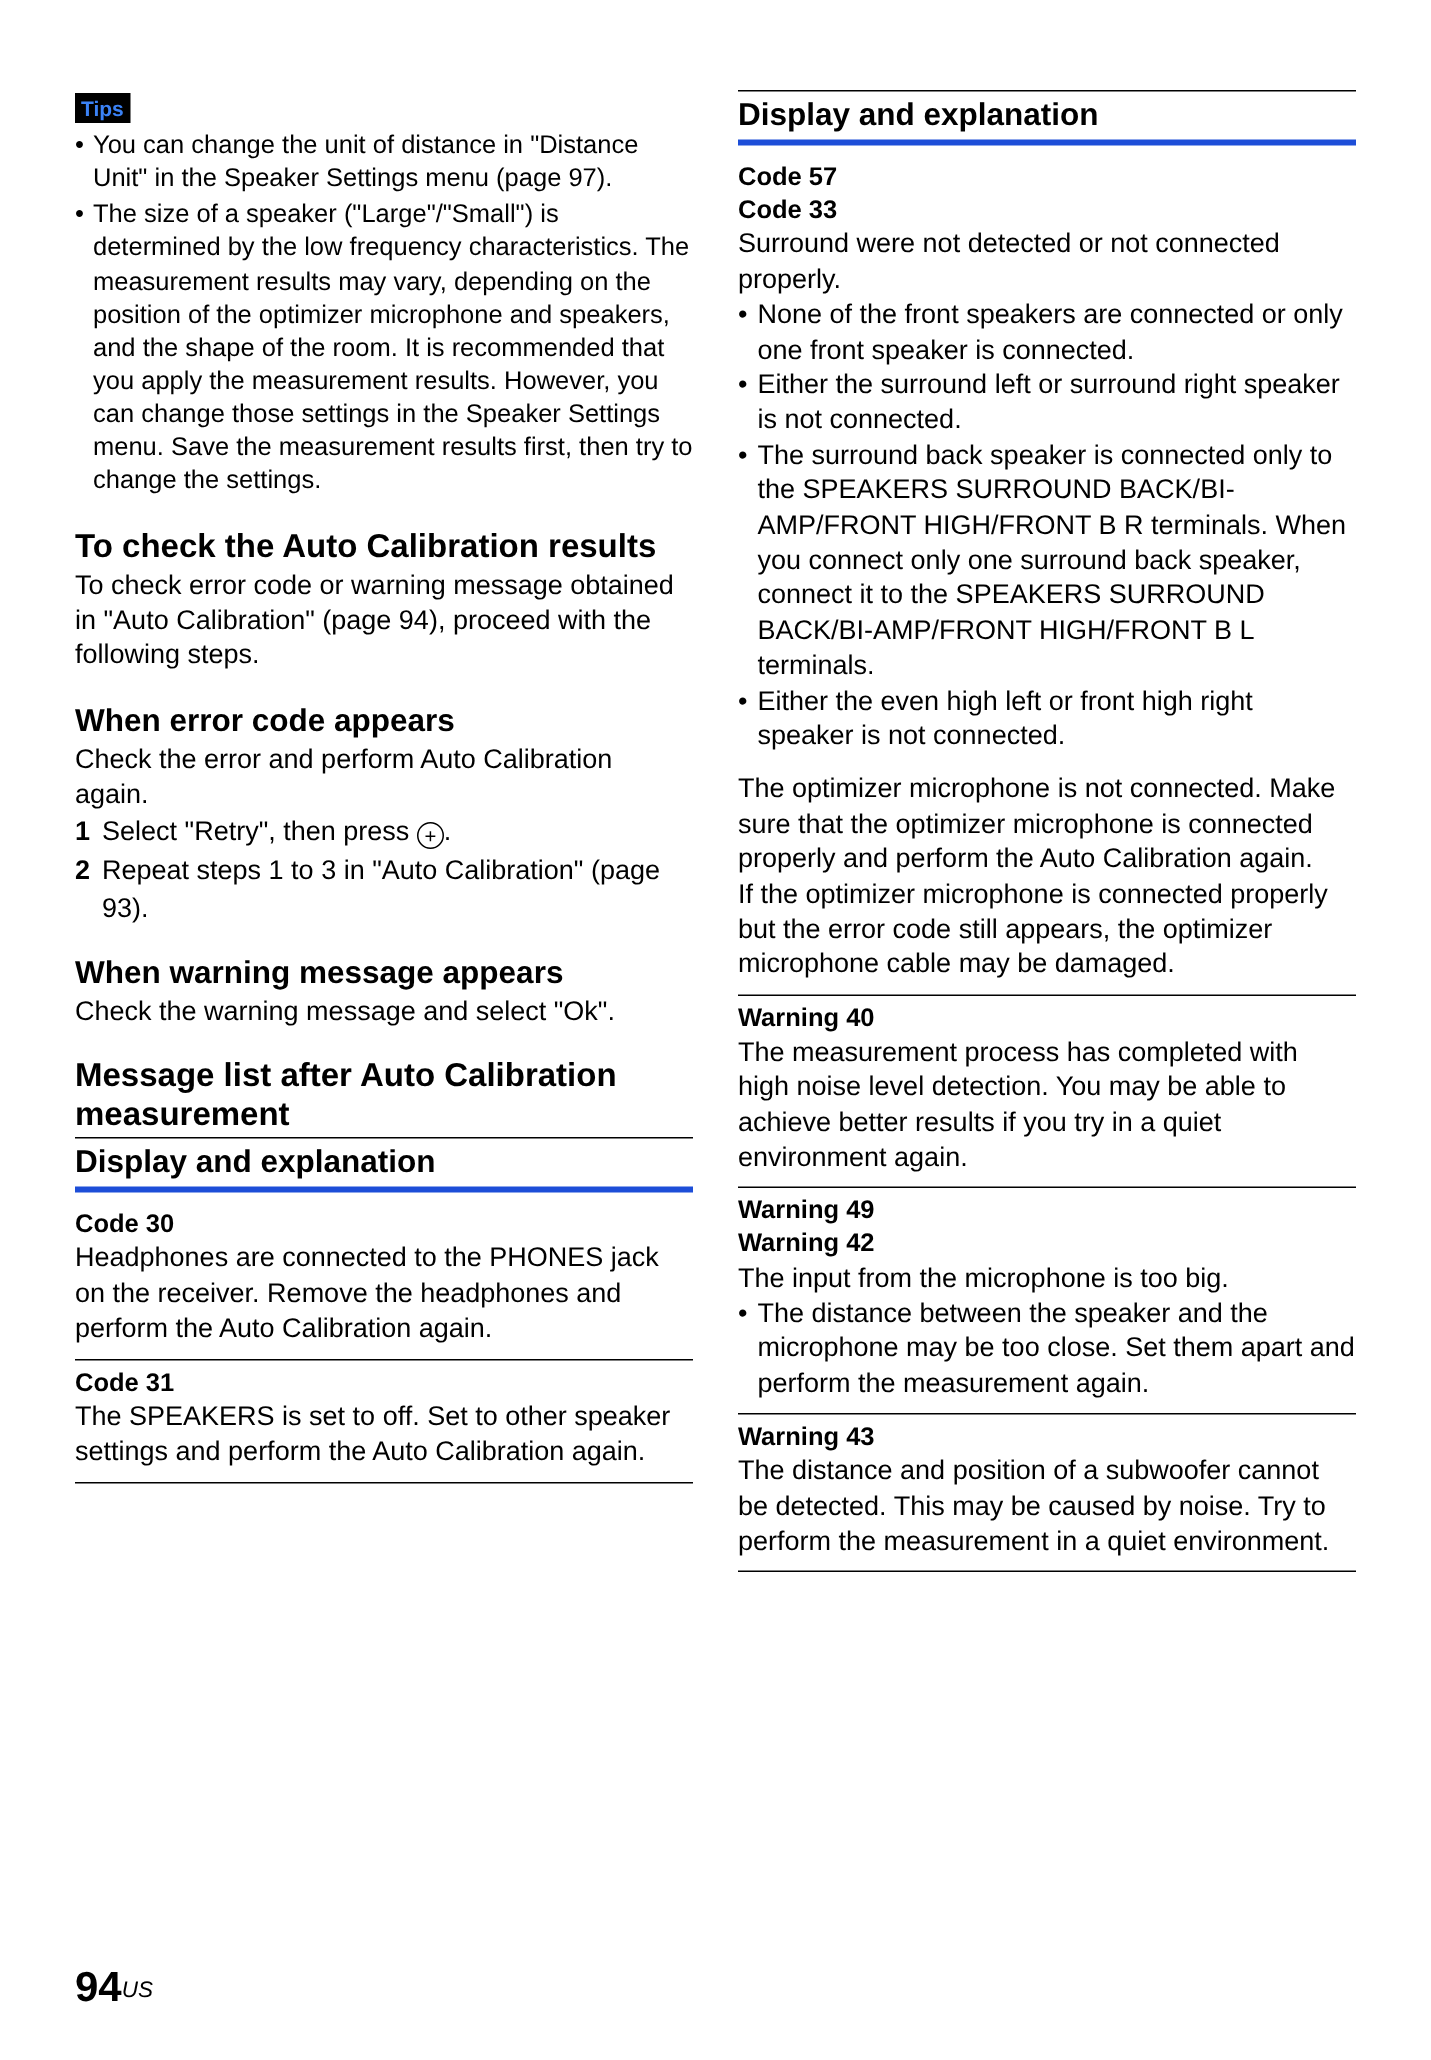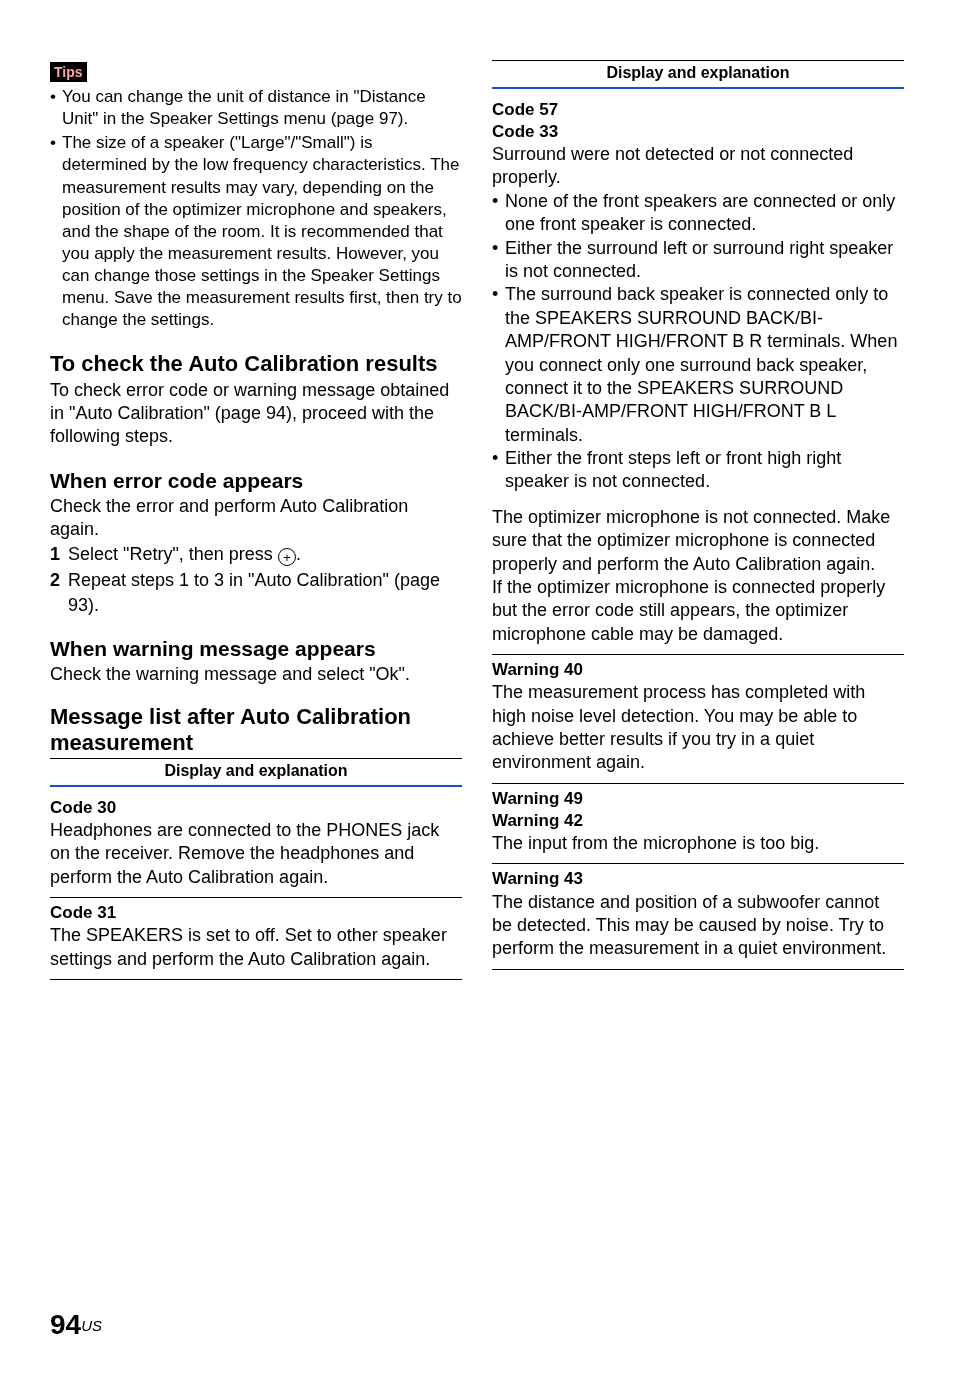--- a/index.html
+++ b/index.html
@@ -10,21 +10,21 @@
     padding: 60px 50px 30px 50px;
     position: relative;
     font-size: 18px;
     line-height: 1.3;
   }
   .columns { display: flex; gap: 30px; }
   .col { width: 420px; }
   .tips-badge {
     display: inline-block;
     background: #000;
-    color: #fca5a5;
+    color: #3b82f6;
     font-size: 14px;
     font-weight: bold;
     padding: 1px 4px;
     margin-bottom: 4px;
   }
   .tips-list { list-style: none; padding-left: 0; font-size: 17px; line-height: 1.3; }
   .tips-list li { position: relative; padding-left: 12px; margin-bottom: 2px; }
   .tips-list li::before { content: "•"; position: absolute; left: 0; }
   .h2-style {
     font-size: 22px;
@@ -48,27 +48,26 @@
     display: inline-flex;
     width: 18px; height: 18px;
     border: 1.3px solid #000;
     border-radius: 50%;
     align-items: center; justify-content: center;
     font-size: 13.5px; line-height: 1;
     vertical-align: -2px;
   }
   .de-header {
     font-weight: bold;
-    font-size: 16px;
+    font-size: 21px;
     border-top: 1.5px solid #000;
-    border-bottom: 2px solid #1d4ed8;
+    border-bottom: 4px solid #1d4ed8;
     padding: 2px 0 3px 0;
     margin-top: 3px;
     margin-bottom: 6px;
-    text-align: center;
   }
   .cell {
     border-bottom: 1px solid #000;
     padding: 4px 0 8px 0;
     font-size: 18px;
     line-height: 1.3;
   }
   .cell-title { font-weight: bold; font-size: 17px; margin-bottom: 0px; }
   .bullet-small { list-style: none; padding-left: 0; }
   .bullet-small li { position: relative; padding-left: 13px; }
@@ -136,36 +135,39 @@
     <div class="de-header" style="margin-top:0;">Display and explanation</div>
 
     <div class="cell">
       <div class="cell-title">Code 57</div>
       <div class="cell-title">Code 33</div>
       <div>Surround were not detected or not connected properly.</div>
       <ul class="bullet-small">
         <li>None of the front speakers are connected or only one front speaker is connected.</li>
         <li>Either the surround left or surround right speaker is not connected.</li>
         <li>The surround back speaker is connected only to the SPEAKERS SURROUND BACK/BI-AMP/FRONT HIGH/FRONT B R terminals. When you connect only one surround back speaker, connect it to the SPEAKERS SURROUND BACK/BI-AMP/FRONT HIGH/FRONT B L terminals.</li>
-        <li>Either the front steps left or front high right speaker is not connected.</li>
+        <li>Either the even high left or front high right speaker is not connected.</li>
       </ul>
       <div style="height:12px;"></div>
       <div>The optimizer microphone is not connected. Make sure that the optimizer microphone is connected properly and perform the Auto Calibration again.</div>
       <div>If the optimizer microphone is connected properly but the error code still appears, the optimizer microphone cable may be damaged.</div>
     </div>
 
     <div class="cell">
       <div class="cell-title">Warning 40</div>
       <div>The measurement process has completed with high noise level detection. You may be able to achieve better results if you try in a quiet environment again.</div>
     </div>
 
     <div class="cell">
       <div class="cell-title">Warning 49</div>
       <div class="cell-title">Warning 42</div>
       <div>The input from the microphone is too big.</div>
+      <ul class="bullet-small">
+        <li>The distance between the speaker and the microphone may be too close. Set them apart and perform the measurement again.</li>
+      </ul>
     </div>
 
     <div class="cell">
       <div class="cell-title">Warning 43</div>
       <div>The distance and position of a subwoofer cannot be detected. This may be caused by noise. Try to perform the measurement in a quiet environment.</div>
     </div>
 
   </div>
 </div>
 

